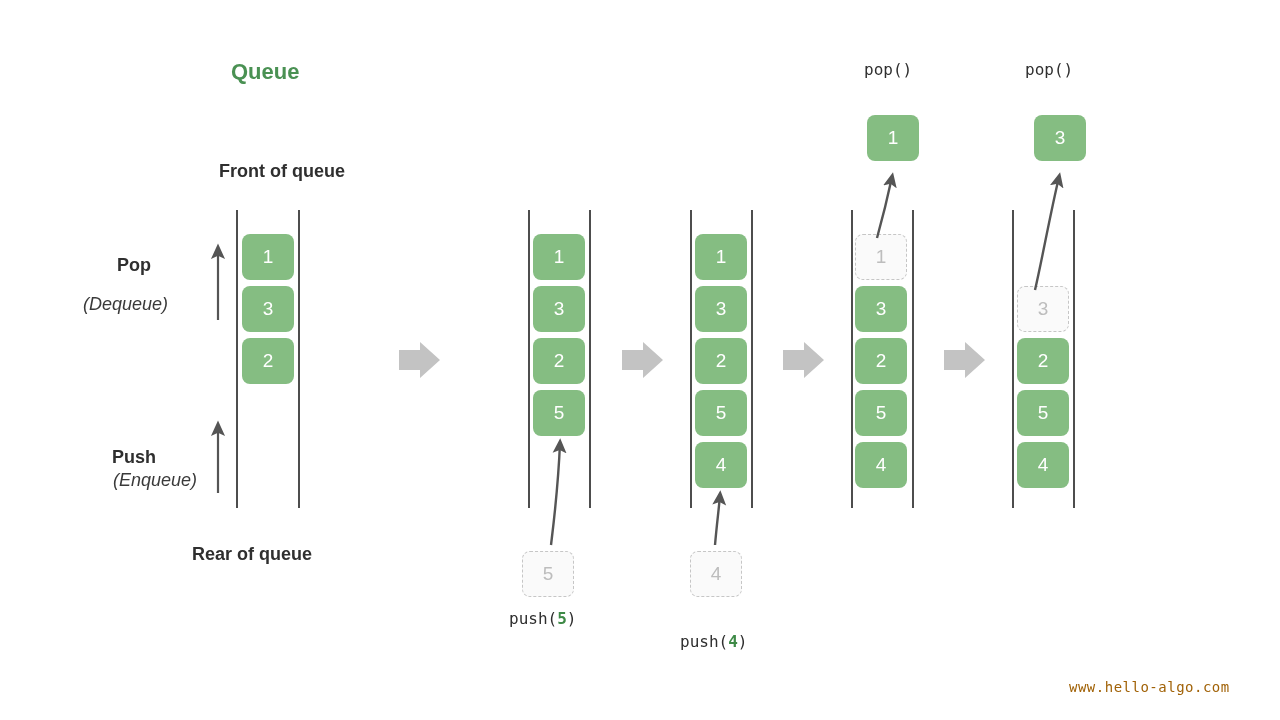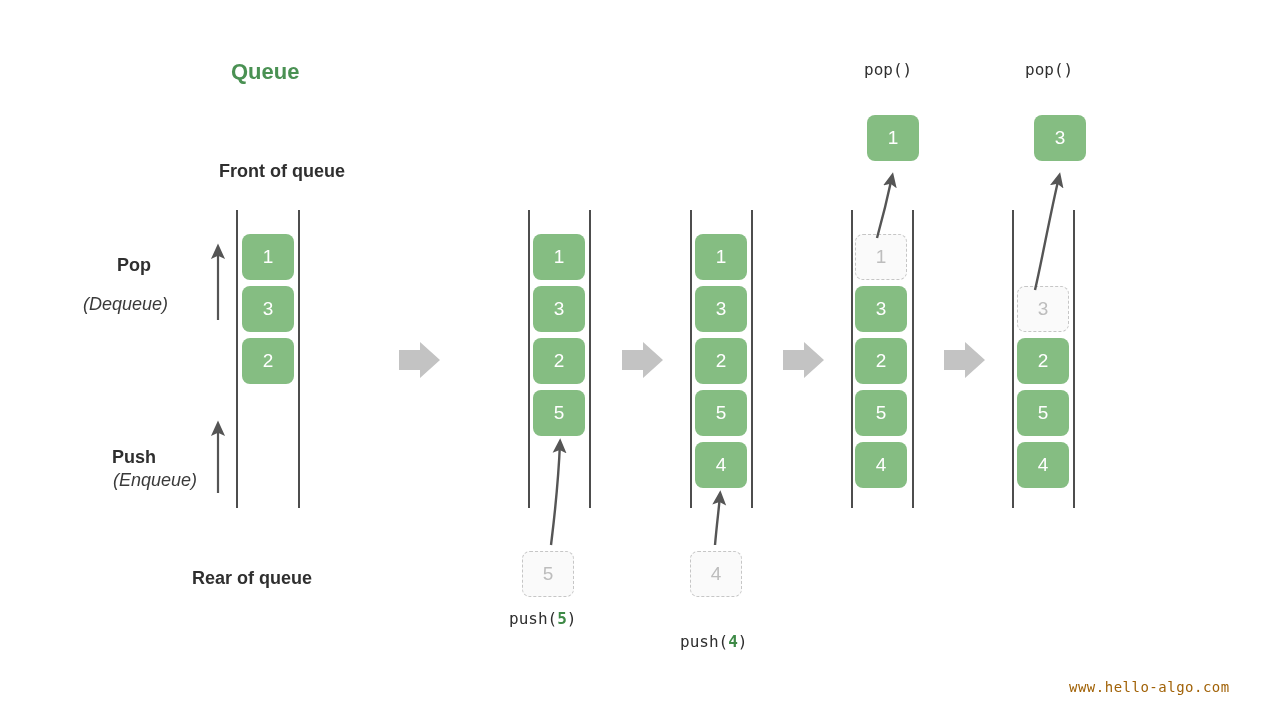--- a/index.html
+++ b/index.html
@@ -112,21 +112,21 @@
   <div class="title" style="left:231px; top:59px;">Queue</div>
 
   <div class="bold-label" style="left:188px; top:161px;margin-left:31px;">Front of queue</div>
 
   <div class="bold-label" style="left:117px; top:255px;">Pop</div>
   <div class="plain-label" style="left:83px; top:294px;">(Dequeue)</div>
 
   <div class="bold-label" style="left:112px; top:431px;margin-top:16px;">Push</div>
   <div class="plain-label" style="left:82px; top:470px;margin-left:31px;">(Enqueue)</div>
 
-  <div class="bold-label" style="left:192px; top:568px;">Rear of queue</div>
+  <div class="bold-label" style="left:192px; top:544px;">Rear of queue</div>
 
   <div class="rail" style="left:236px; top:210px; height:298px;"></div>
   <div class="rail" style="left:298px; top:210px; height:298px;"></div>
 
   <div class="cell filled" style="left:242px; top:234px;">1</div>
   <div class="cell filled" style="left:242px; top:286px;">3</div>
   <div class="cell filled" style="left:242px; top:338px;">2</div>
 
   <div class="rail" style="left:528px; top:210px; height:298px;"></div>
   <div class="rail" style="left:589px; top:210px; height:298px;"></div>

